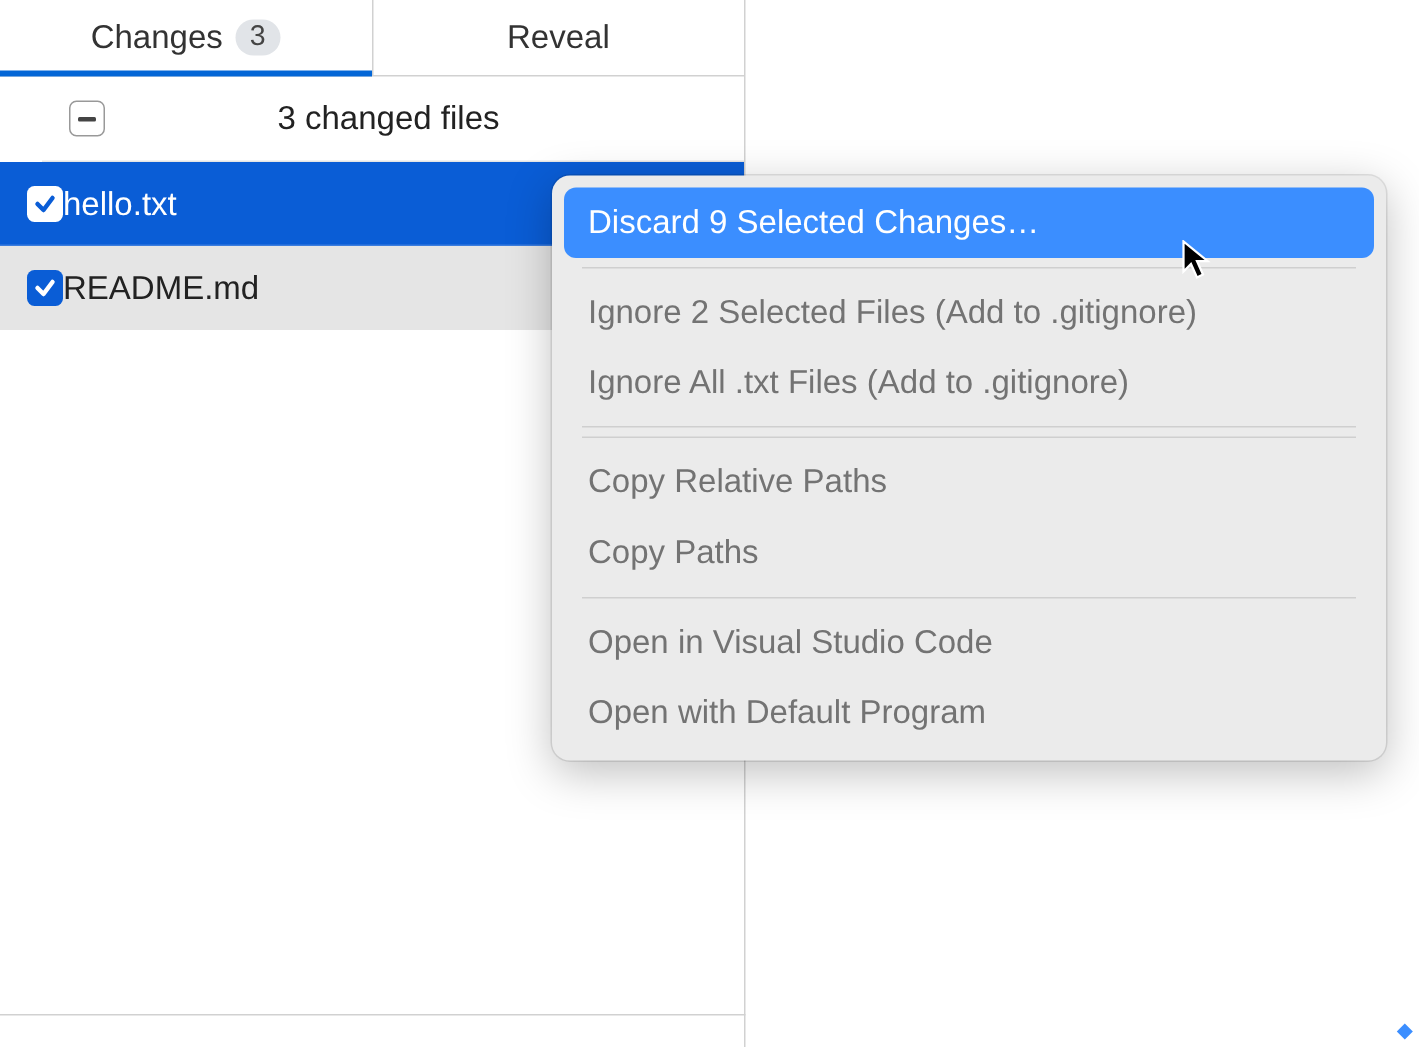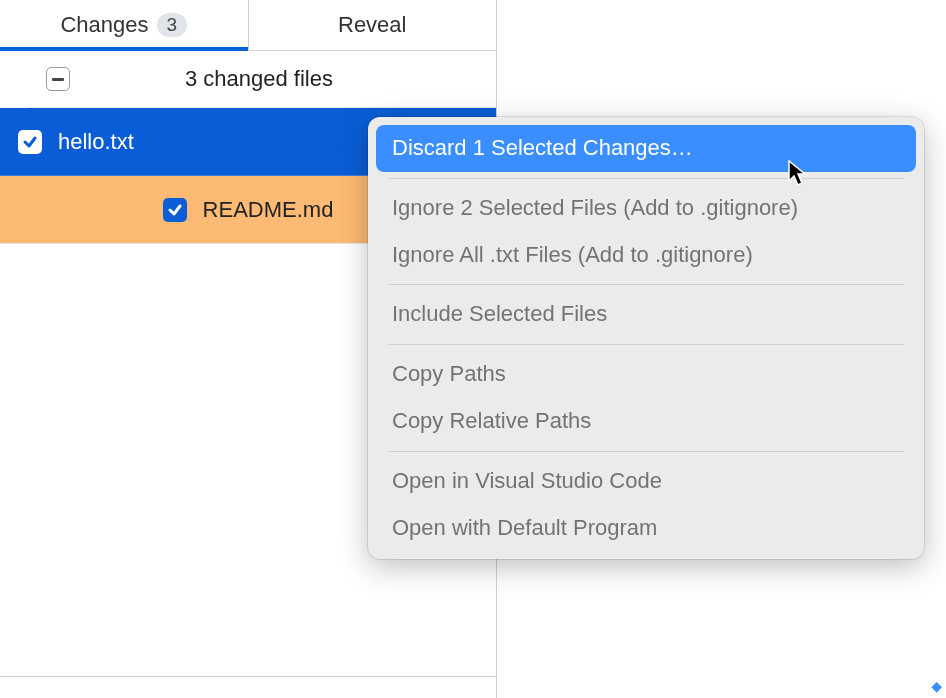--- a/index.html
+++ b/index.html
@@ -72,35 +72,34 @@
     .summary-text {
       flex: 1;
       text-align: center;
       font-size: 22px;
       color: #222;
       margin-left: -30px;
     }
     .file-row {
       display: flex;
       align-items: center;
-      height: 68px;
+      height: 56px;
       padding: 0 18px;
       border-bottom: 1px solid rgba(255,255,255,0.2);
       font-size: 22px;
-      gap: 16px;
+      gap: 0;
     }
     .file-row.selected {
       background: #0a5dd6;
       color: #fff;
     }
     .file-row.unselected {
-      background: #fdba74;
+      background: #e5e5e5;
       color: #222;
       border-bottom: 1px solid #e5e5e5;
-      justify-content: center;
     }
     .checkbox {
       width: 24px;
       height: 24px;
       border-radius: 5px;
       display: flex;
       align-items: center;
       justify-content: center;
       flex-shrink: 0;
     }
@@ -222,29 +221,28 @@
           <polyline points="3,8 7,12 13,4"></polyline>
         </svg>
     </div>
     <span>README.md</span>
   </div>
 </div>
 
 <div class="panel-bottom-border"></div>
 
 <div class="context-menu">
-  <div class="menu-item highlighted">Discard 1 Selected Changes…</div>
+  <div class="menu-item highlighted">Discard 9 Selected Changes…</div>
   <div class="menu-separator"></div>
   <div class="menu-item">Ignore 2 Selected Files (Add to .gitignore)</div>
   <div class="menu-item">Ignore All .txt Files (Add to .gitignore)</div>
   <div class="menu-separator"></div>
-  <div class="menu-item">Include Selected Files</div>
-  <div class="menu-separator"></div>
+  <div class="menu-separator"></div>
+  <div class="menu-item">Copy Relative Paths</div>
   <div class="menu-item">Copy Paths</div>
-  <div class="menu-item">Copy Relative Paths</div>
   <div class="menu-separator"></div>
   <div class="menu-item">Open in Visual Studio Code</div>
   <div class="menu-item">Open with Default Program</div>
 </div>
 
 <div class="cursor">
   <svg width="22" height="28" viewBox="0 0 22 28">
     <path d="M1,1 L1,21 L6,16 L10,25 L14,23 L10,14 L17,14 Z" fill="#000" stroke="#fff" stroke-width="1.5"></path>
   </svg>
 </div>

